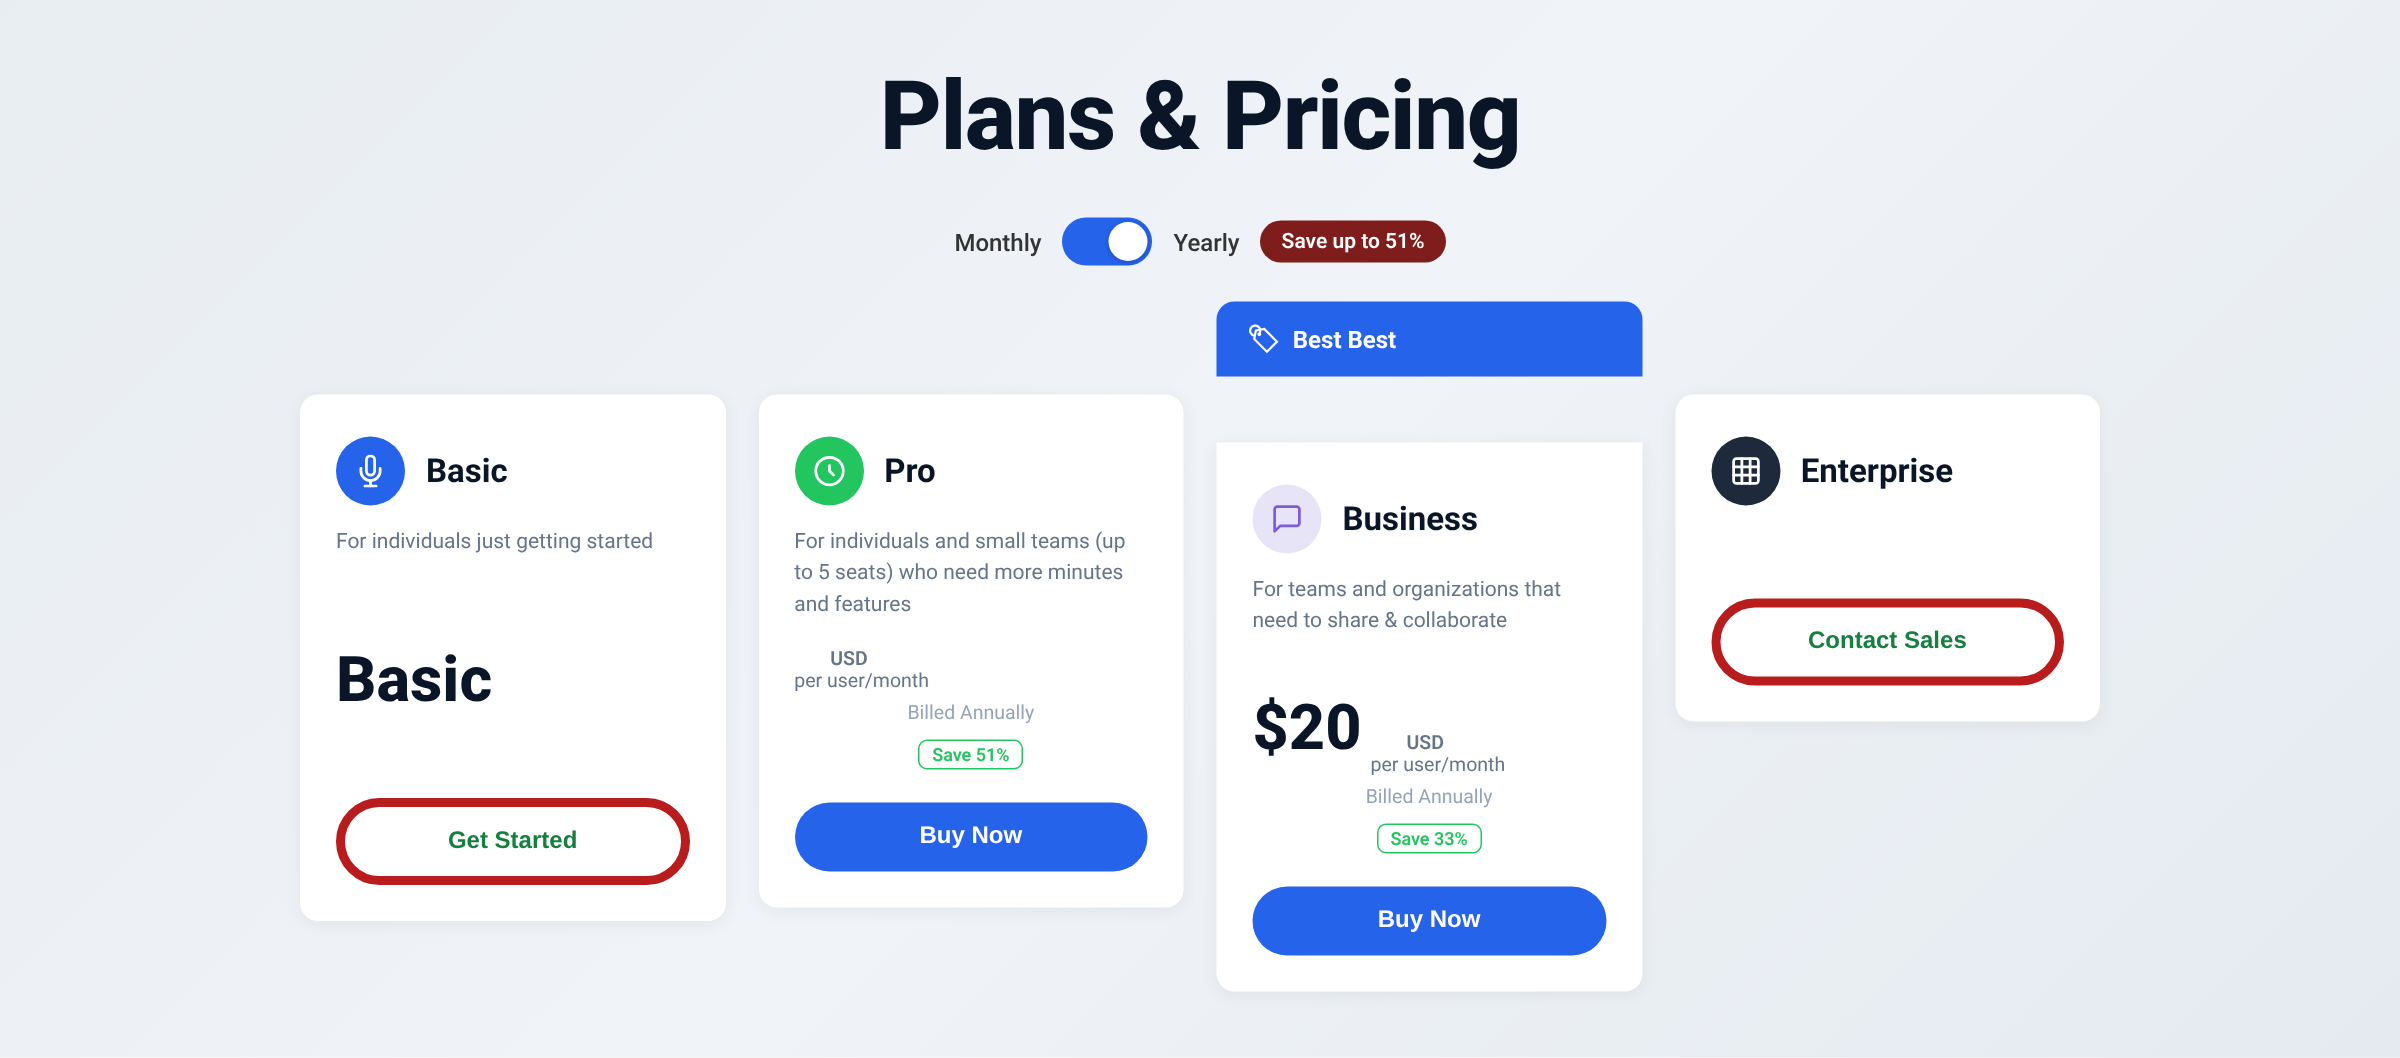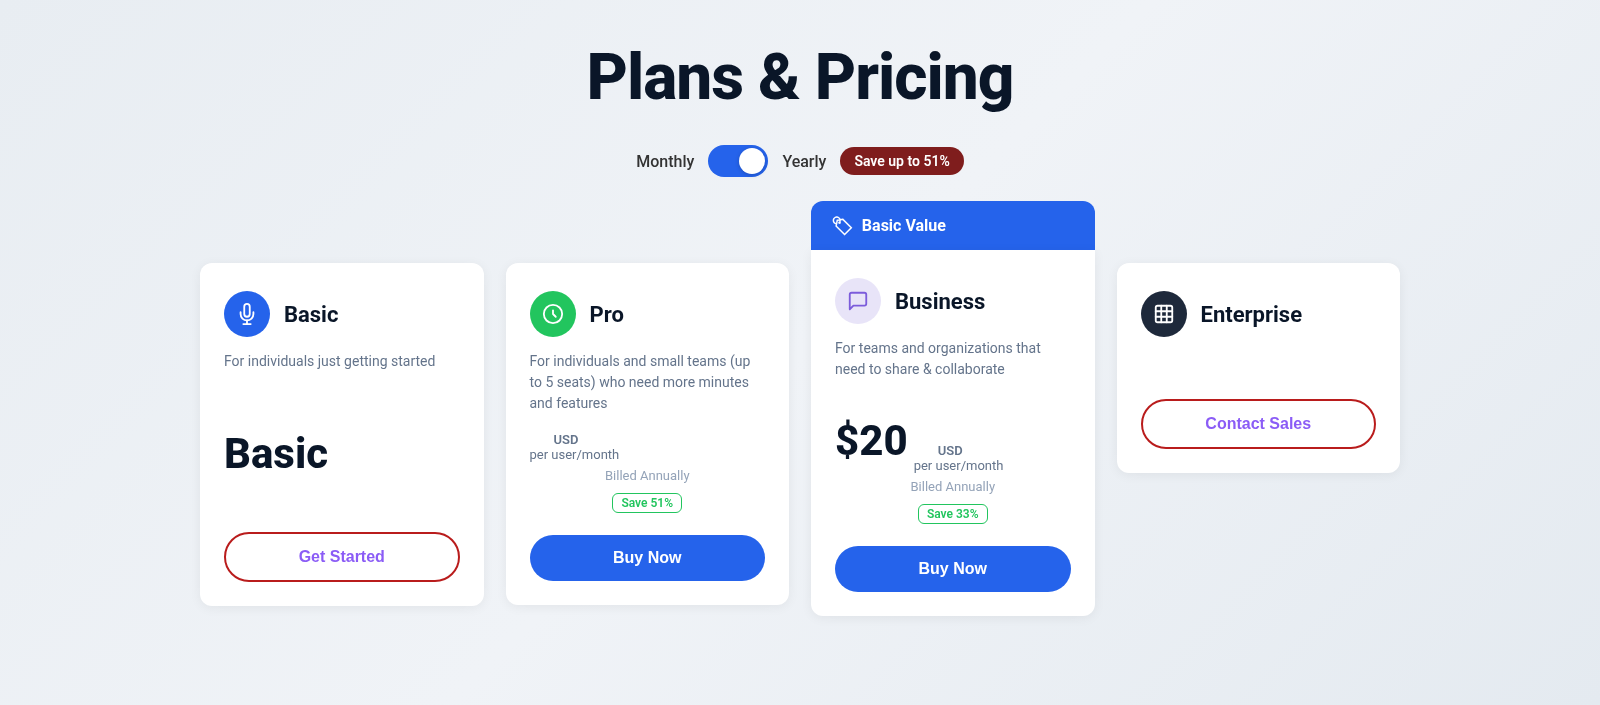--- a/index.html
+++ b/index.html
@@ -102,20 +102,21 @@
       border-radius: 12px;
       padding: 28px 24px 24px;
       box-shadow: 0 2px 12px rgba(0,0,0,0.06);
       display: flex;
       flex-direction: column;
       gap: 0;
     }
 
     .plan-card.best-value {
       border-radius: 0 0 12px 12px;
+      margin-top: 44px;
     }
 
     .plan-header {
       display: flex;
       align-items: center;
       gap: 14px;
       margin-bottom: 14px;
     }
 
     .plan-icon {
@@ -210,22 +211,22 @@
       border-radius: 30px;
       font-size: 16px;
       font-weight: 700;
       cursor: pointer;
       border: none;
       margin-top: auto;
     }
 
     .plan-button.outline {
       background: white;
-      border: 2px solid #b91c1c;
-      color: #8b5cf6;
+      border: 6px solid #b91c1c;
+      color: #15803d;
     }
 
     .plan-button.primary {
       background: #2563eb;
       color: white;
     }
 
     .spacer-top {
       height: 62px;
     }
@@ -290,21 +291,21 @@
         <span>Billed Annually</span>
         <span class="save-tag">Save 51%</span>
       </div>
       <button class="plan-button primary">Buy Now</button>
     </div>
   </div>
 
   <div class="plan-wrapper">
     <div class="best-value-banner">
       <span class="tag-icon">🏷</span>
-      <span>Basic Value</span>
+      <span>Best Best</span>
     </div>
     <div class="plan-card best-value">
       <div class="plan-header">
         <div class="plan-icon business">
           <svg width="22" height="22" viewBox="0 0 24 24" fill="none" stroke="#7c5cdb" stroke-width="2" stroke-linecap="round" stroke-linejoin="round">
             <path d="M21 15a2 2 0 0 1-2 2H7l-4 4V5a2 2 0 0 1 2-2h14a2 2 0 0 1 2 2z"></path>
           </svg>
         </div>
         <span class="plan-name">Business</span>
       </div>

